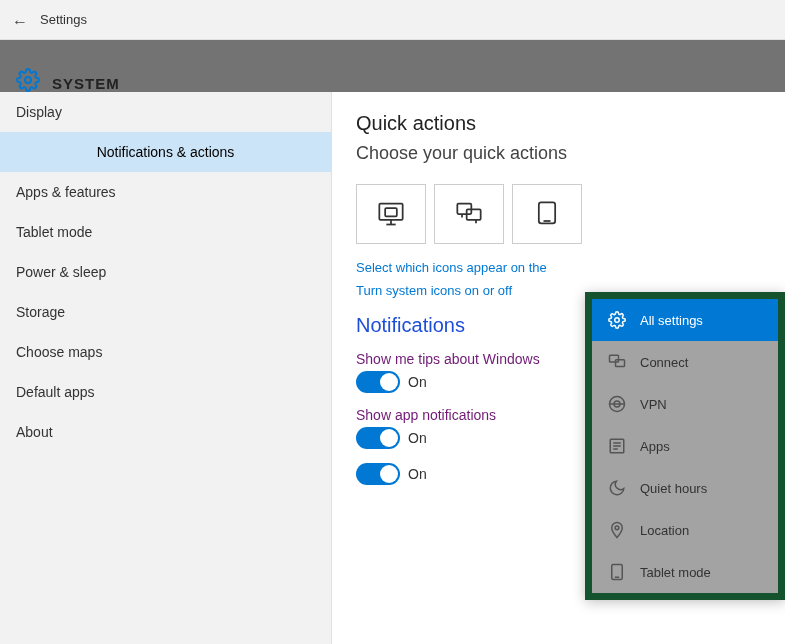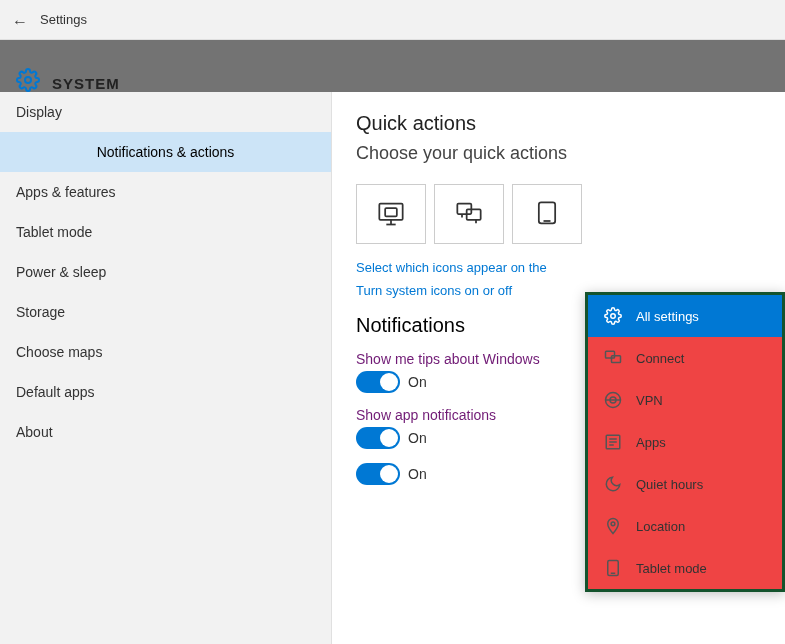--- a/index.html
+++ b/index.html
@@ -129,21 +129,21 @@
       display: block;
     }
 
     
     .notifications-section {
       margin-top: 16px;
     }
     .notifications-title {
       font-size: 20px;
       font-weight: 300;
-      color: #000000;
+      color: #1d4ed8;
       margin-bottom: 14px;
     }
 
     
     .toggle-row {
       margin-bottom: 14px;
     }
     .toggle-row-label {
       font-size: 14px;
       color: #701a75;
@@ -177,23 +177,23 @@
       font-size: 14px;
       color: #333;
     }
 
     
     .dropdown-overlay {
       position: absolute;
       right: 0;
       top: 200px;
       width: 200px;
-      background: #ef4444;
+      background: #a3a3a3;
       box-shadow: 0 2px 12px rgba(0,0,0,0.25);
-      border: 3px solid #14532d;
+      border: 7px solid #14532d;
       z-index: 10;
     }
     .dropdown-item {
       display: flex;
       align-items: center;
       gap: 12px;
       padding: 10px 14px;
       font-size: 13px;
       color: #333;
       cursor: pointer;

